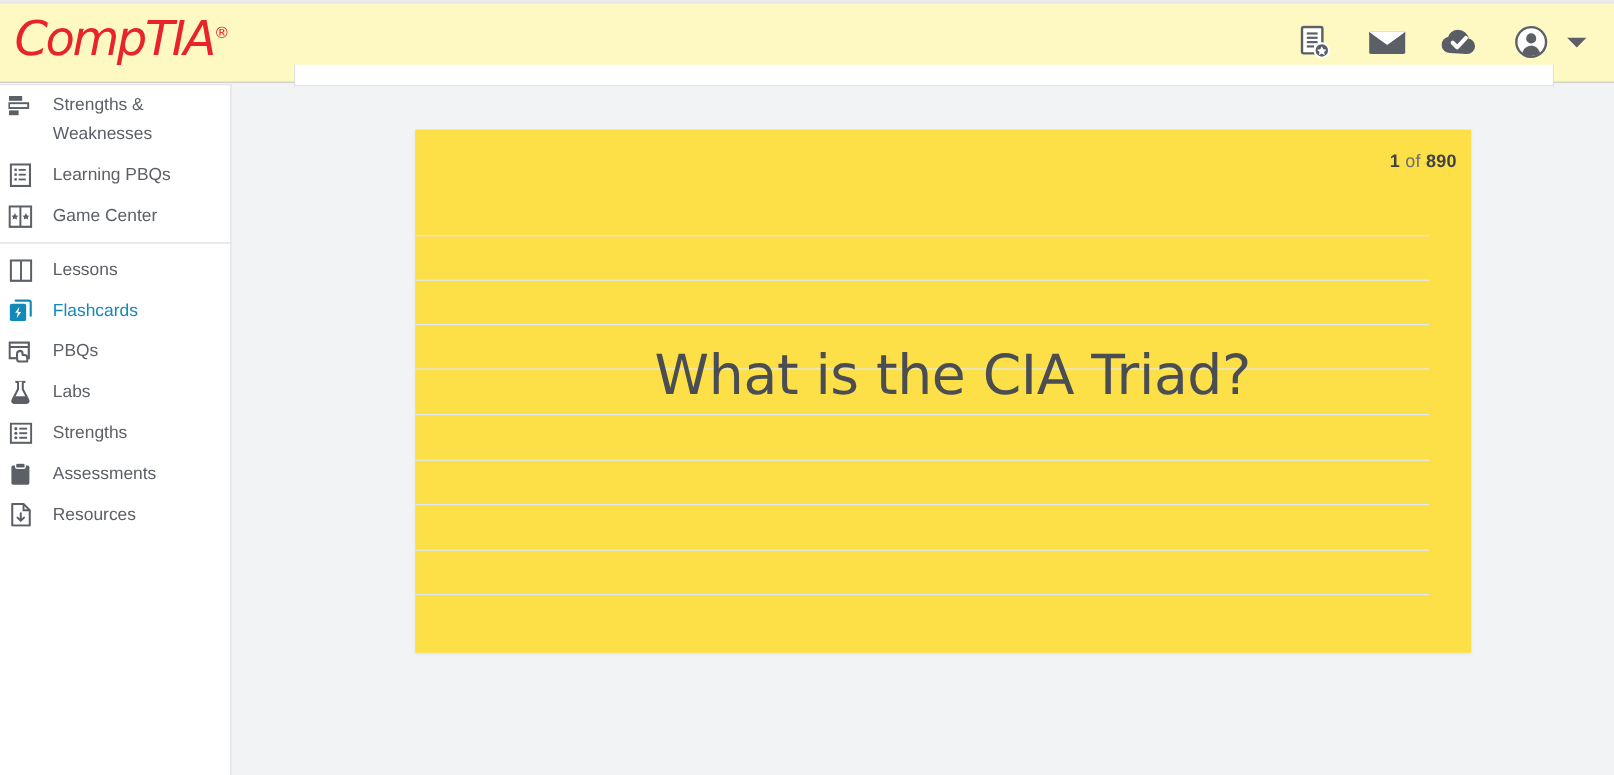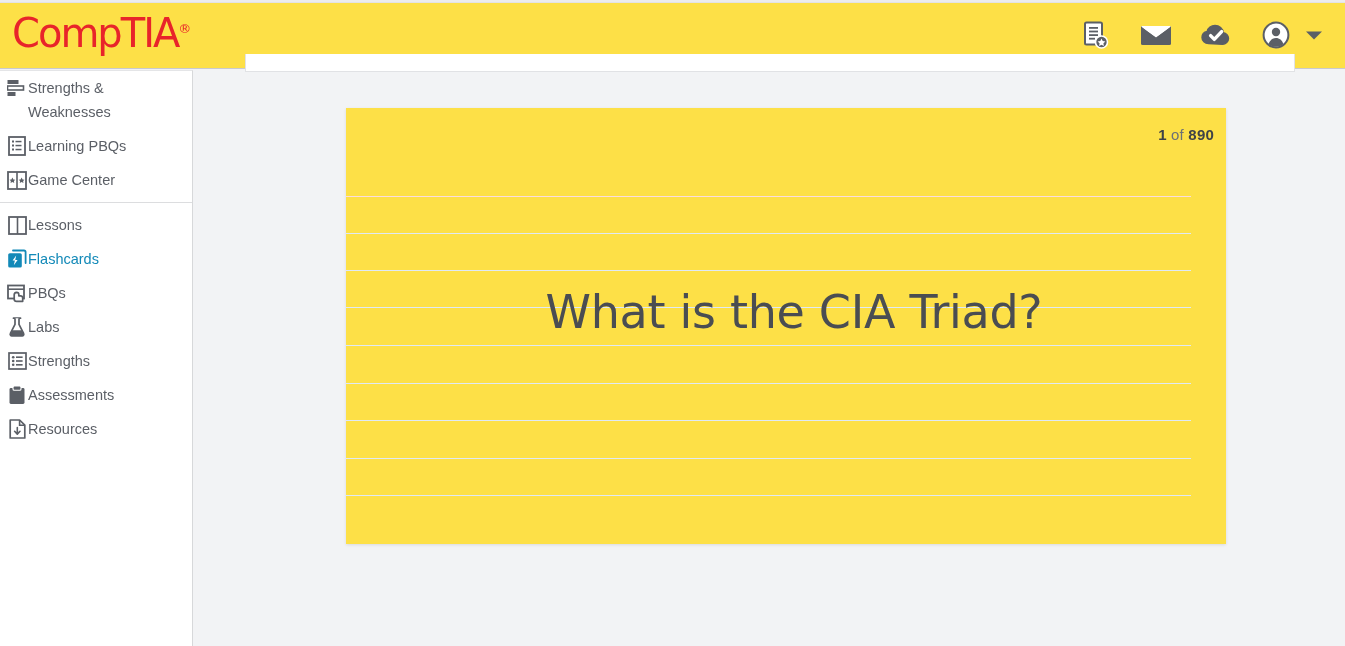--- a/index.html
+++ b/index.html
@@ -14,21 +14,21 @@
 
   
   .top-strip {
     position:absolute; top:0; left:0; width:1345px; height:3px;
     background:#ececee; border-bottom:1px solid #e3e3e6;
   }
 
   
   .header {
     position:absolute; top:3px; left:0; width:1345px; height:66px;
-    background:#fde047; border-bottom:1px solid #c9cace;
+    background:#fef9c3; border-bottom:1px solid #c9cace;font-style:italic;
   }
   .logo {
     position:absolute; left:12px; top:7px;
     font-size:40px; letter-spacing:-2px;
     color:#e8242a; font-weight:400;
     font-family:"DejaVu Sans", sans-serif;
     white-space:nowrap;
   }
   .logo .reg { font-size:13px; vertical-align:super; letter-spacing:0; }
 
@@ -43,21 +43,21 @@
 
   
   .sidebar {
     position:absolute; left:0; top:70px; width:193px; height:576px;
     background:#ffffff; border-right:1px solid #d7d8da;
     border-top:1px solid #e4e5e7;
   }
   .nav-group { padding:0; }
   .nav-divider { height:1px; background:#dcdddf; margin:5px 0 5px 0; }
   .nav-item {
-    display:flex; align-items:flex-start; gap:0;
+    display:flex; align-items:flex-start; gap:16px;
     padding:5px 10px 5px 6px;
     color:#5b5f66; font-size:14.5px; line-height:24px;
     cursor:pointer; min-height:34px;
   }
   .nav-item .ico {
     width:22px; height:24px; flex:0 0 22px;
     display:flex; align-items:center; justify-content:center;
   }
   .nav-item .lbl { padding-top:0px; }
   .nav-item.active { color:#1289b8;align-items:flex-end; }

